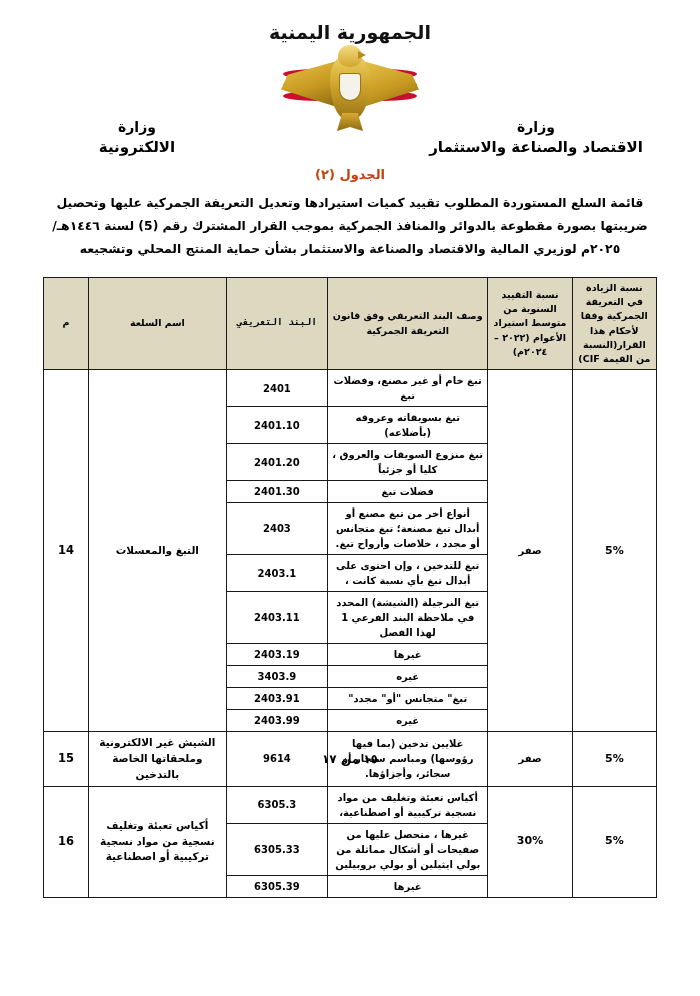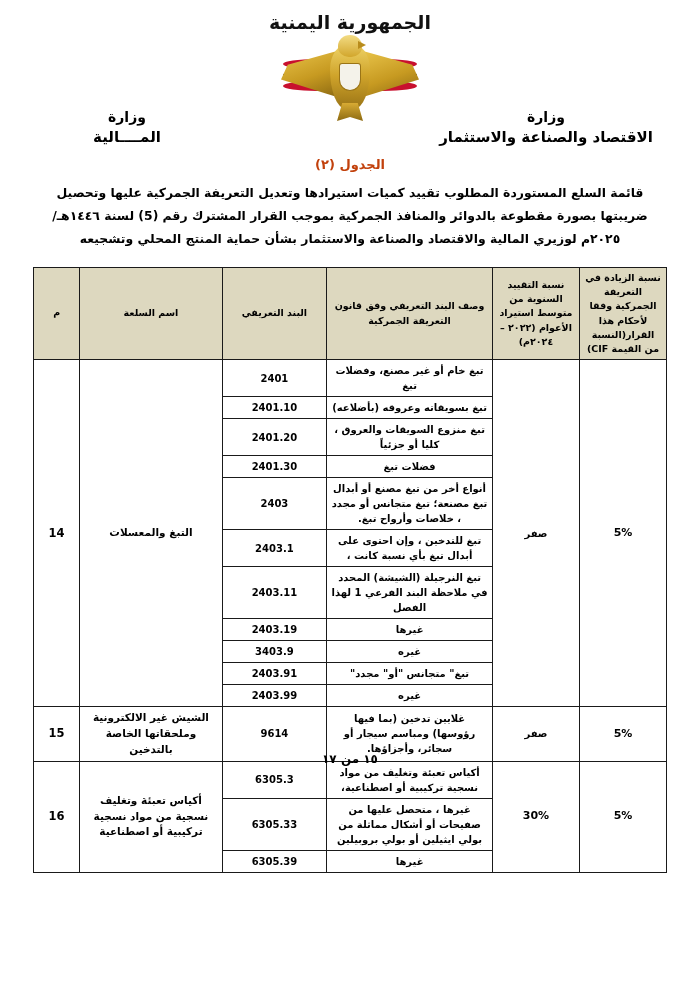--- a/index.html
+++ b/index.html
@@ -13,21 +13,21 @@
     font-family: "DejaVu Sans", "Liberation Sans", sans-serif;
     color: #000000;
     overflow: hidden;
     position: relative;
   }
   .page {
     width: 700px;
     height: 792px;
     position: relative;
     box-sizing: border-box;
-    padding: 5px;
+    padding: 15px;
   }
 
   
   .header {
     position: relative;
     height: 150px;
   }
   .emblem-wrap {
     position: absolute;
     left: 0; right: 0;
@@ -168,21 +168,21 @@
     line-height: 1.5;
   }
   table.main thead th {
     background: #ddd8bf;
     font-size: 9.5px;
     height: 62px;
   }
   th.col-inc  { width: 13.5%; }
   th.col-lim  { width: 13.5%; }
   th.col-desc { width: 27%;   }
-  th.col-code { width: 16.5%; }
+  th.col-code { width: 16.5%; font-family: Liberation Mono, monospace; }
   th.col-name { width: 23%;   }
   th.col-no   { width: 6.5%;  }
   th.col-desc, th.col-name { font-size: 11px; }
   th.col-code { font-size: 10.5px; }
   th.col-no   { font-size: 11px; }
 
   td.desc {
     font-size: 10px;
     line-height: 1.55;
     padding: 4px 5px;
@@ -242,21 +242,21 @@
       </div>
     </div>
 
     <div class="ministry ministry-right">
       <div class="line1">وزارة</div>
       <div class="line2">الاقتصاد والصناعة والاستثمار</div>
     </div>
 
     <div class="ministry ministry-left">
       <div class="line1">وزارة</div>
-      <div class="line2">المــــالية</div>
+      <div class="line2">الالكترونية</div>
     </div>
   </div>
 
   <div class="table-tag">الجدول (٢)</div>
 
   <div class="doc-title">قائمة السلع المستوردة المطلوب تقييد كميات استيرادها وتعديل التعريفة الجمركية عليها وتحصيل ضريبتها بصورة مقطوعة بالدوائر والمنافذ الجمركية بموجب القرار المشترك رقم (5) لسنة ١٤٤٦هـ/٢٠٢٥م لوزيري المالية والاقتصاد والصناعة والاستثمار بشأن حماية المنتج المحلي وتشجيعه</div>
 
   <div class="tbl-wrap">
     <table class="main">
       <thead>

